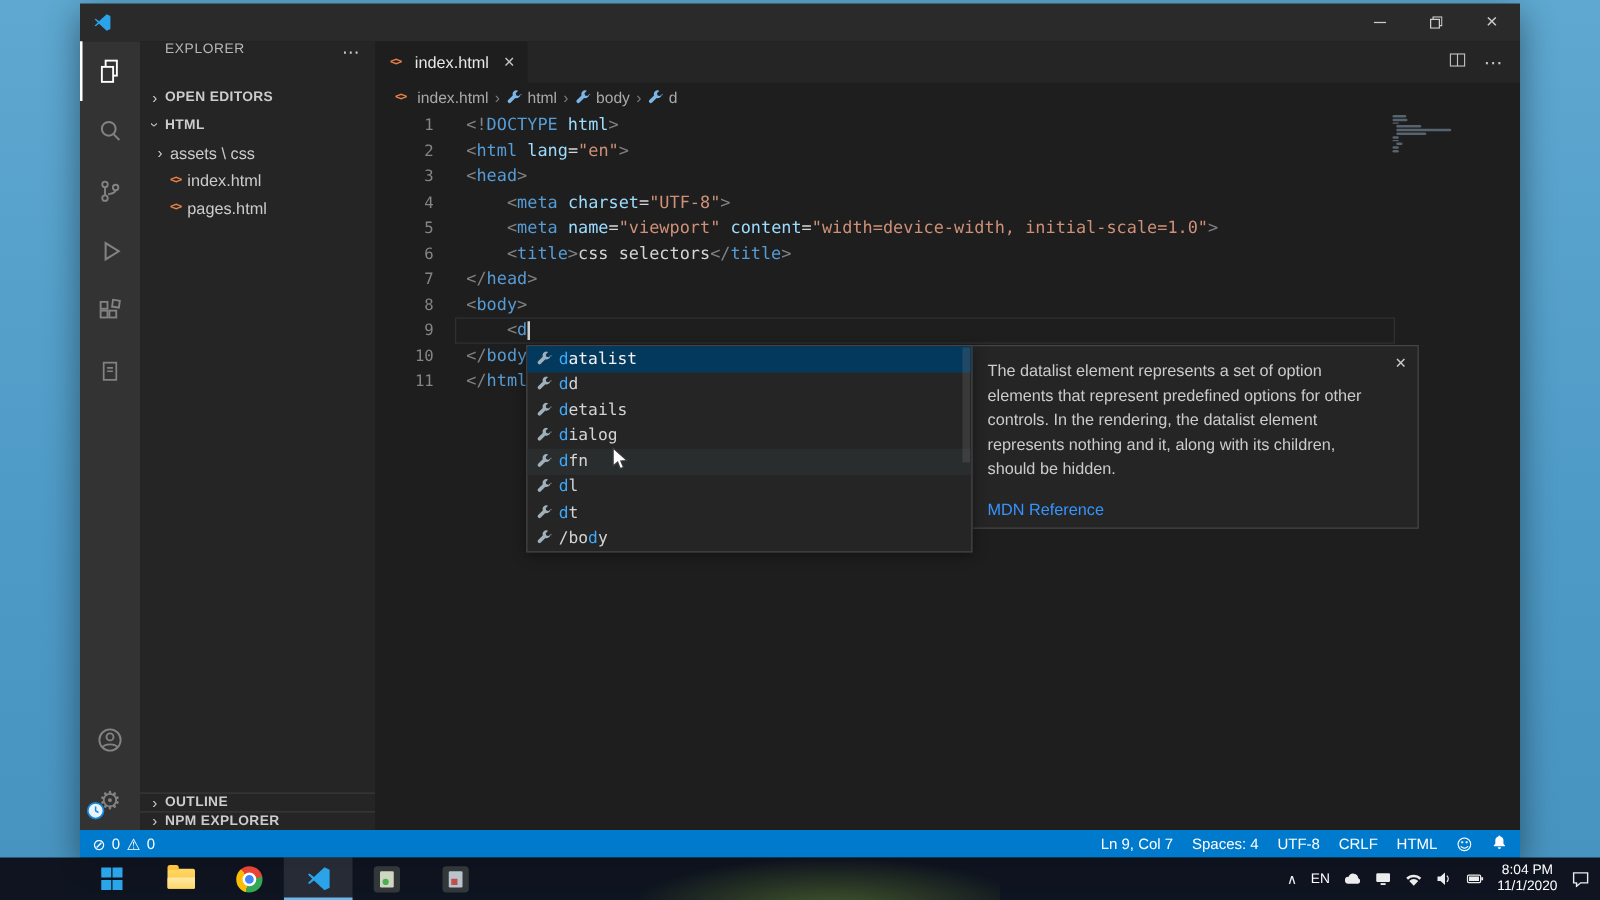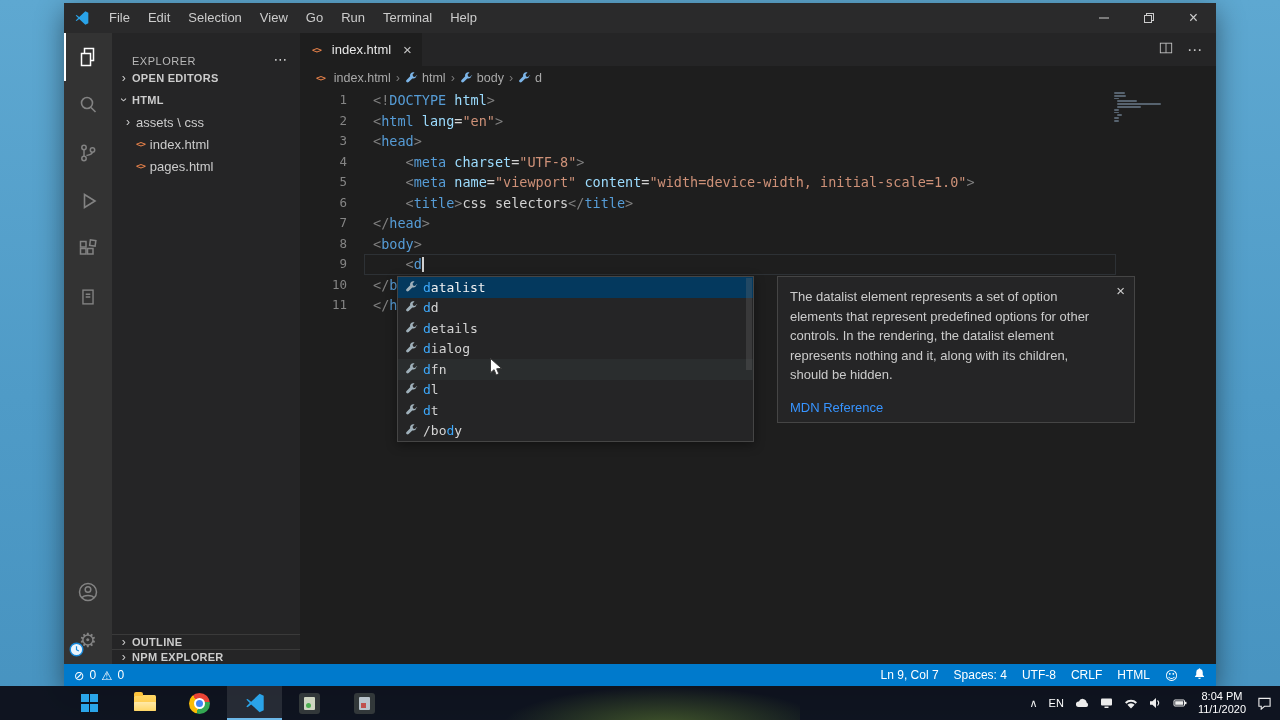--- a/index.html
+++ b/index.html
@@ -23,21 +23,21 @@
   
   .activitybar{flex:0 0 48px;background:#333333;display:flex;flex-direction:column;align-items:center;}
   .ab-item{width:48px;height:48px;display:flex;align-items:center;justify-content:center;color:#838383;position:relative;}
   .ab-item.active{color:#ffffff;box-shadow:inset 2px 0 0 #ffffff;}
   .ab-bottom{margin-top:auto;}
   .gear-glyph{font-size:20px;line-height:1;font-family:"DejaVu Sans",sans-serif;}
   .sync-badge{position:absolute;left:5px;bottom:3px;}
 
   
   .sidebar{flex:0 0 188px;background:#252526;color:#cccccc;display:flex;flex-direction:column;font-size:13px;overflow:hidden;}
-  .sb-header{flex:0 0 34px;display:flex;align-items:flex-end;padding:0 12px 0 20px;font-size:11px;letter-spacing:.5px;color:#b8b8b8;}
+  .sb-header{flex:0 0 34px;display:flex;align-items:flex-start;padding:0 12px 0 20px;font-size:11px;letter-spacing:.5px;color:#b8b8b8;}
   .sb-actions{margin-left:auto;font-size:14px;color:#cccccc;}
   .sb-section{flex:0 0 22px;display:flex;align-items:center;font-weight:700;font-size:11px;letter-spacing:.3px;color:#cccccc;padding-left:4px;}
   .sb-section.bordered{border-top:1px solid #3a3a3a;flex:0 0 24px;}
   .sb-bottom{margin-top:auto;}
   .twistie{width:16px;text-align:center;font-size:12px;color:#cccccc;display:inline-block;font-weight:400;}
   .twistie.down{transform:rotate(90deg);}
   .tree-row{height:22px;display:flex;align-items:center;padding-left:8px;color:#cccccc;}
   .tree-label{white-space:nowrap;}
   .file-icon{color:#e8824a;font-weight:700;font-size:9px;font-family:"DejaVu Sans Mono",monospace;letter-spacing:-1px;margin-right:5px;}
 
@@ -59,21 +59,21 @@
   .lt{white-space:pre;margin-left:26px;}
   .tok-p{color:#808080;} .tok-t{color:#569cd6;} .tok-a{color:#9cdcfe;}
   .tok-s{color:#ce9178;} .tok-o{color:#d4d4d4;} .tok-x{color:#d4d4d4;}
   .code-line.current::after{content:"";position:absolute;left:64px;right:100px;top:0;bottom:0;border:1px solid #2d3135;pointer-events:none;}
   .caret{display:inline-block;width:2px;height:15px;background:#d0d0d0;vertical-align:text-bottom;}
 
   .minimap{position:absolute;top:2px;right:56px;width:46px;}
   .mm-line{height:1.8px;margin-bottom:1px;background:rgba(125,145,165,.6);border-radius:1px;}
 
   
-  .suggest-widget{position:absolute;left:397px;top:276px;width:357px;background:#252526;border:1px solid #454545;z-index:80;box-shadow:0 3px 10px rgba(0,0,0,.4);}
+  .suggest-widget{position:absolute;left:421px;top:276px;width:357px;background:#252526;border:1px solid #454545;z-index:80;box-shadow:0 3px 10px rgba(0,0,0,.4);}
   .suggest-item{height:20.5px;display:flex;align-items:center;padding:0 4px;font-family:"DejaVu Sans Mono",monospace;font-size:13px;color:#d4d4d4;}
   .suggest-item.selected{background:#04395e;color:#f2f2f2;}
   .suggest-item.hover{background:#2a2d2e;}
   .suggest-icon{width:19px;display:flex;justify-content:center;align-items:center;color:#9fb0ba;margin-right:2px;}
   .hl{color:#3da9fc;}
   .sg-scroll{position:absolute;right:1px;top:1px;width:6px;height:92px;background:rgba(121,121,121,.25);}
 
   .doc-panel{position:absolute;left:777px;top:276px;width:358px;height:147px;background:#252526;border:1px solid #454545;z-index:79;padding:10px 26px 10px 12px;color:#cbcbcb;font-size:13px;line-height:19.5px;}
   .doc-link{color:#3794ff;display:inline-block;margin-top:13px;}
   .doc-close{position:absolute;top:4px;right:9px;color:#cccccc;font-size:15px;}
@@ -115,31 +115,20 @@
 <div class="screen">
 
   <div class="vscode-window">
 
     <div class="titlebar">
       <span class="vscode-logo">
         <svg width="16" height="16" viewBox="0 0 24 24">
             <path d="M17 2 7.8 10.5 3.9 7.5 2.5 8.2l3.8 3.8-3.8 3.8 1.4.7 3.9-3 9.2 8.5 4.5-2.2V4.2z" fill="#2aa3e8"></path>
           </svg>
       </span>
-      <nav class="menubar">
-
-      <span class="menu-item">File</span>
-          <span class="menu-item">Edit</span>
-          <span class="menu-item">Selection</span>
-          <span class="menu-item">View</span>
-          <span class="menu-item">Go</span>
-          <span class="menu-item">Run</span>
-          <span class="menu-item">Terminal</span>
-          <span class="menu-item">Help</span>
-        </nav>
       <div class="window-controls">
         <span class="win-btn">
             <svg width="10" height="10">
               <rect y="4.5" width="10" height="1" fill="#cccccc"></rect>
             </svg>
           </span>
         <span class="win-btn">
             <svg width="10" height="10">
               <rect x="2.5" y="0.5" width="7" height="7" fill="none" stroke="#cccccc"></rect>
               <rect x="0.5" y="2.5" width="7" height="7" fill="#2a2a2b" stroke="#cccccc"></rect>

